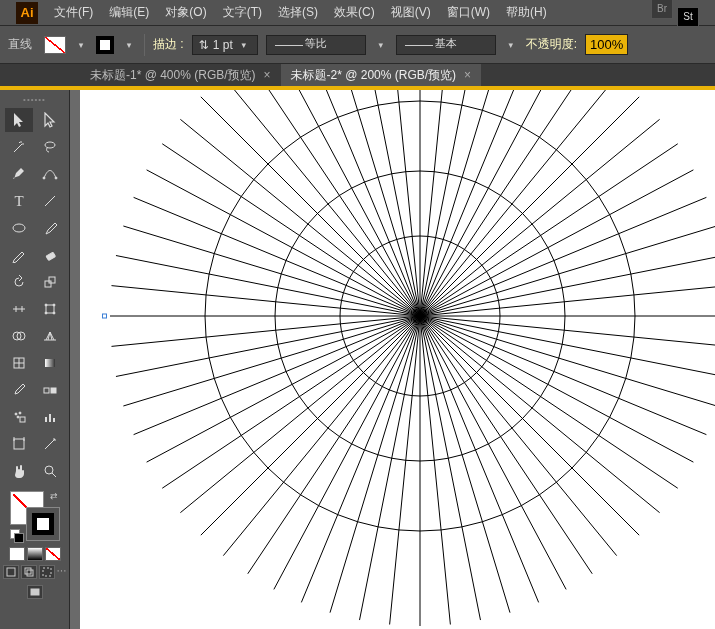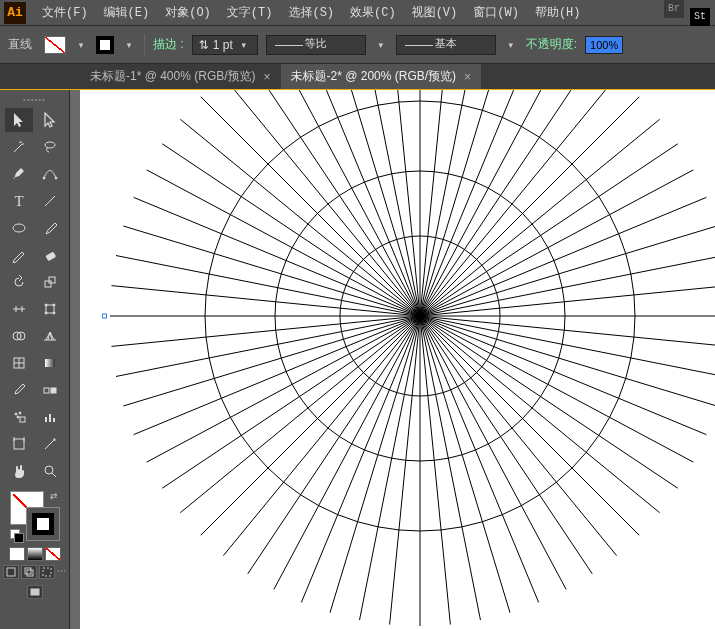--- a/index.html
+++ b/index.html
@@ -1,43 +1,43 @@
 <!DOCTYPE html>
 <html><head>
 <meta charset="utf-8">
 <style>
   * { box-sizing: border-box; margin: 0; padding: 0; }
   body { width: 715px; height: 629px; background: #4a4a4a; font-family: "Microsoft YaHei", Arial, sans-serif; font-size: 12px; color: #ddd; overflow: hidden; position: relative; }
   
   
-  .menubar { height: 26px; background: #535353; display: flex; align-items: center; padding: 0 4px; border-bottom: 1px solid #2a2a2a; font-family: Liberation Mono, monospace; }
+  .menubar { height: 26px; background: #535353; display: flex; align-items: center; padding: 0 16px; border-bottom: 1px solid #2a2a2a; }
   .ai-logo { width: 22px; height: 22px; background: #2a1200; color: #ff9a00; font-weight: bold; display: flex; align-items: center; justify-content: center; font-size: 13px; margin-right: 8px; }
   .menu-item { padding: 4px 8px; cursor: pointer; }
   .menubar-right { margin-left: auto; display: flex; gap: 4px; }
   .br-box, .st-box { width: 22px; height: 20px; background: #3a3a3a; border: 1px solid #555; display: flex; align-items: center; justify-content: center; font-size: 10px; color: #999; }
   .st-box { background: #000000; color: #ddd; margin-top: 8px; }
 
   
   .options-bar { height: 38px; background: #535353; display: flex; align-items: center; padding: 0 8px; gap: 8px; border-bottom: 1px solid #2a2a2a; }
   .tool-label { color: #ccc; min-width: 28px; }
   .fill-swatch, .stroke-swatch { width: 22px; height: 18px; border: 1px solid #666; position: relative; }
   .fill-swatch { background: #fff; }
   .fill-swatch::after { content:""; position:absolute; left:0; bottom:0; right:0; top:0; background: linear-gradient(to top right, transparent 47%, red 47%, red 53%, transparent 53%); }
   .stroke-swatch { background:#fff; border:4px solid #000; width:18px; height:18px; }
   .dd { width:14px; height:14px; display:flex; align-items:center; justify-content:center; color:#ccc; font-size:9px; }
   .sep { width:1px; height:22px; background:#666; }
-  .opt-label { color:#86efac; }
+  .opt-label { color:#fef9c3; }
   .pt-box { background:#3a3a3a; border:1px solid #222; padding:2px 6px; display:flex; align-items:center; gap:4px; }
   .profile-box { background:#3a3a3a; border:1px solid #222; width:100px; height:20px; position:relative; display:flex; justify-content:center; }
   .profile-box::before { content:""; position:absolute; left:8px; right:50px; top:50%; height:1px; background:#ccc; }
   .profile-box span { position:relative; background:#3a3a3a; padding:0 2px; font-size:11px; }
-  .opacity-box { background:#3b82f6; color:#000; padding:2px 4px; border:1px solid #222; font-size:11px; }
-
-  
-  .tab-bar { height: 26px; background: #3a3a3a; display: flex; align-items: stretch; padding-left: 80px; border-bottom: 1px solid #eab308; }
+  .opacity-box { background:#eab308; color:#000; padding:2px 4px; border:1px solid #222; font-size:13px; }
+
+  
+  .tab-bar { height: 26px; background: #3a3a3a; display: flex; align-items: stretch; padding-left: 80px; border-bottom: 4px solid #eab308; }
   .doc-tab { display:flex; align-items:center; padding:0 10px; gap:8px; color:#bbb; cursor:pointer; }
   .doc-tab.active { background:#535353; color:#eee; }
   .close-x { font-size:12px; color:#aaa; }
 
   
   .main { position:absolute; top:90px; bottom:0; left:0; right:0; display:flex; }
   .tools-col { width:70px; background:#535353; border-right:1px solid #2a2a2a; display:flex; flex-direction:column; align-items:center; padding-top:4px; }
   .tool-handle { width:30px; height:10px; display:flex; align-items:center; justify-content:center; color:#888; font-size:8px; letter-spacing:1px; }
   .tool-grid { display:grid; grid-template-columns: 28px 28px; gap:3px; padding:4px; }
   .tool-btn { width:28px; height:24px; display:flex; align-items:center; justify-content:center; color:#d8d8d8; font-size:14px; cursor:pointer; position:relative; }

